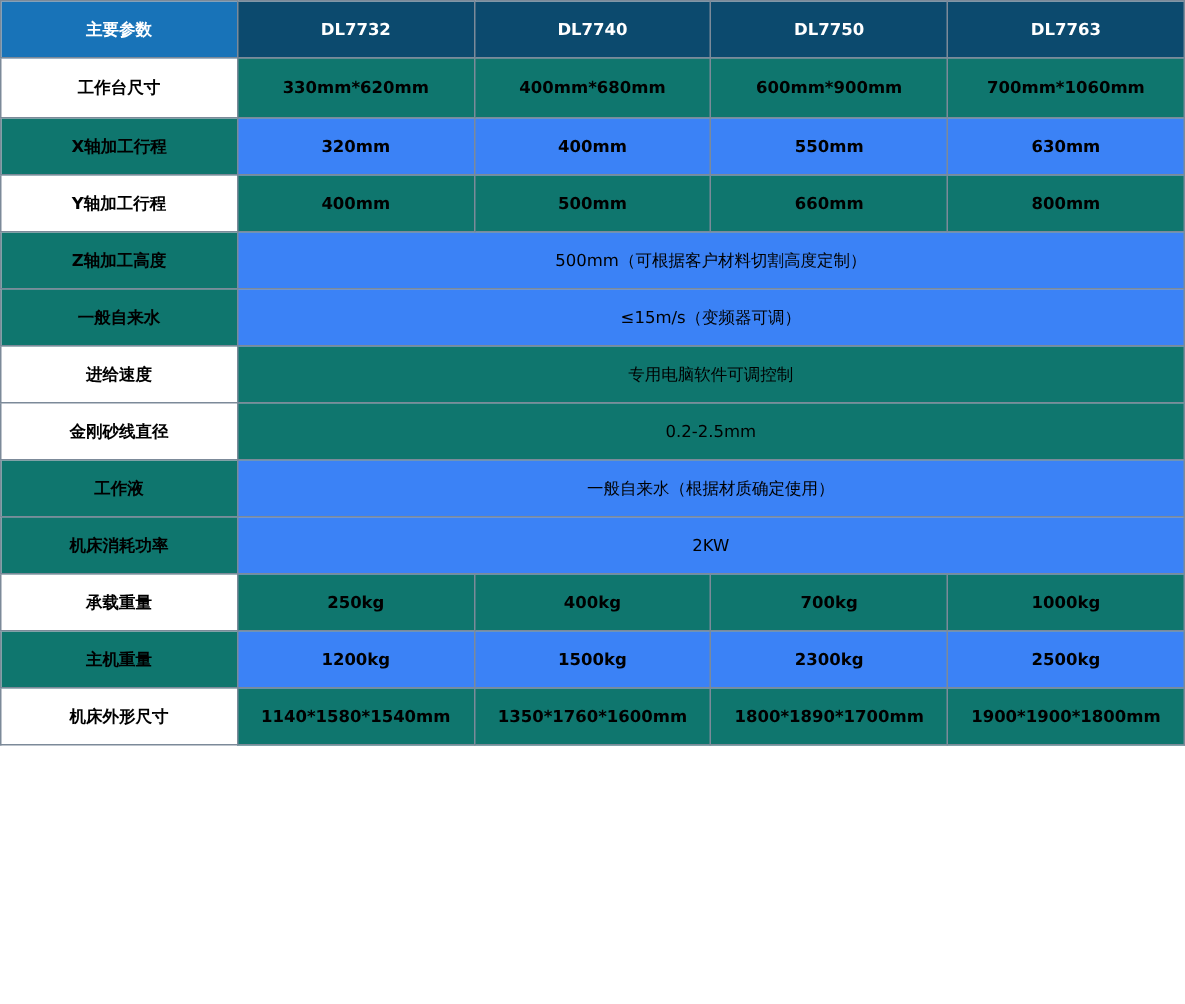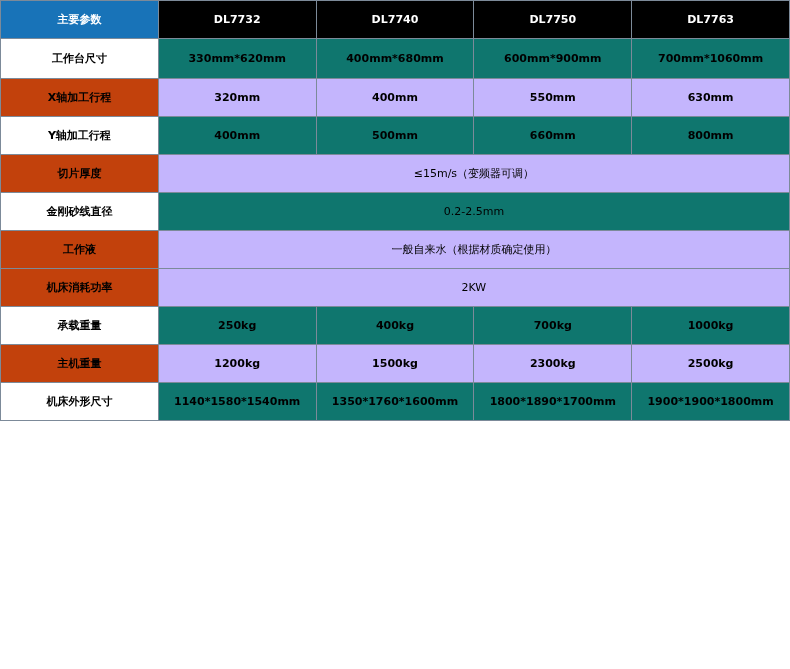--- a/index.html
+++ b/index.html
@@ -21,41 +21,41 @@
   #spec-table td, #spec-table th {
     border: 1px solid #7c8a99;
     text-align: center;
     vertical-align: middle;
     padding: 0;
     font-size: 11px;
     line-height: 1.25;
   }
   
   .hdr-row th {
-    background: #000000;
+    background: #0c4a6e;
     color: #ffffff;
     font-weight: bold;
     height: 34px;
     font-size: 16px;
     border-color: #1873b8;
   }
   .hdr-row th.hdr-first {
     background: #1873b8;
   }
   
   .lbl {
     font-weight: bold;
     font-size: 16px;
     width: 155px;
   }
   .row-white .lbl { background: #ffffff; }
-  .row-grey .lbl  { background: #c2410c; }
+  .row-grey .lbl  { background: #0f766e; }
 
   .row-white td { background: #0f766e; }
-  .row-grey td  { background: #c4b5fd; }
+  .row-grey td  { background: #3b82f6; }
 
   .val {
     font-weight: bold;
     font-size: 15px;
   }
   .val-merged {
     font-weight: normal;
     font-size: 15px;
   }
   tr { height: 38px; }
@@ -94,27 +94,35 @@
     </tr>
 
     <tr class="row-white">
       <td class="lbl">Y轴加工行程</td>
       <td class="val">400mm</td>
       <td class="val">500mm</td>
       <td class="val">660mm</td>
       <td class="val">800mm</td>
     </tr>
 
+    <tr class="row-grey">
+      <td class="lbl">Z轴加工高度</td>
+      <td class="val-merged" colspan="4">500mm（可根据客户材料切割高度定制）</td>
+    </tr>
 
 
     <tr class="row-grey">
-      <td class="lbl">切片厚度</td>
+      <td class="lbl">一般自来水</td>
       <td class="val-merged" colspan="4">≤15m/s（变频器可调）</td>
     </tr>
 
+    <tr class="row-white">
+      <td class="lbl">进给速度</td>
+      <td class="val-merged" colspan="4">专用电脑软件可调控制</td>
+    </tr>
 
 
     <tr class="row-white">
       <td class="lbl">金刚砂线直径</td>
       <td class="val-merged" colspan="4">0.2-2.5mm</td>
     </tr>
 
 
 
     <tr class="row-grey">

